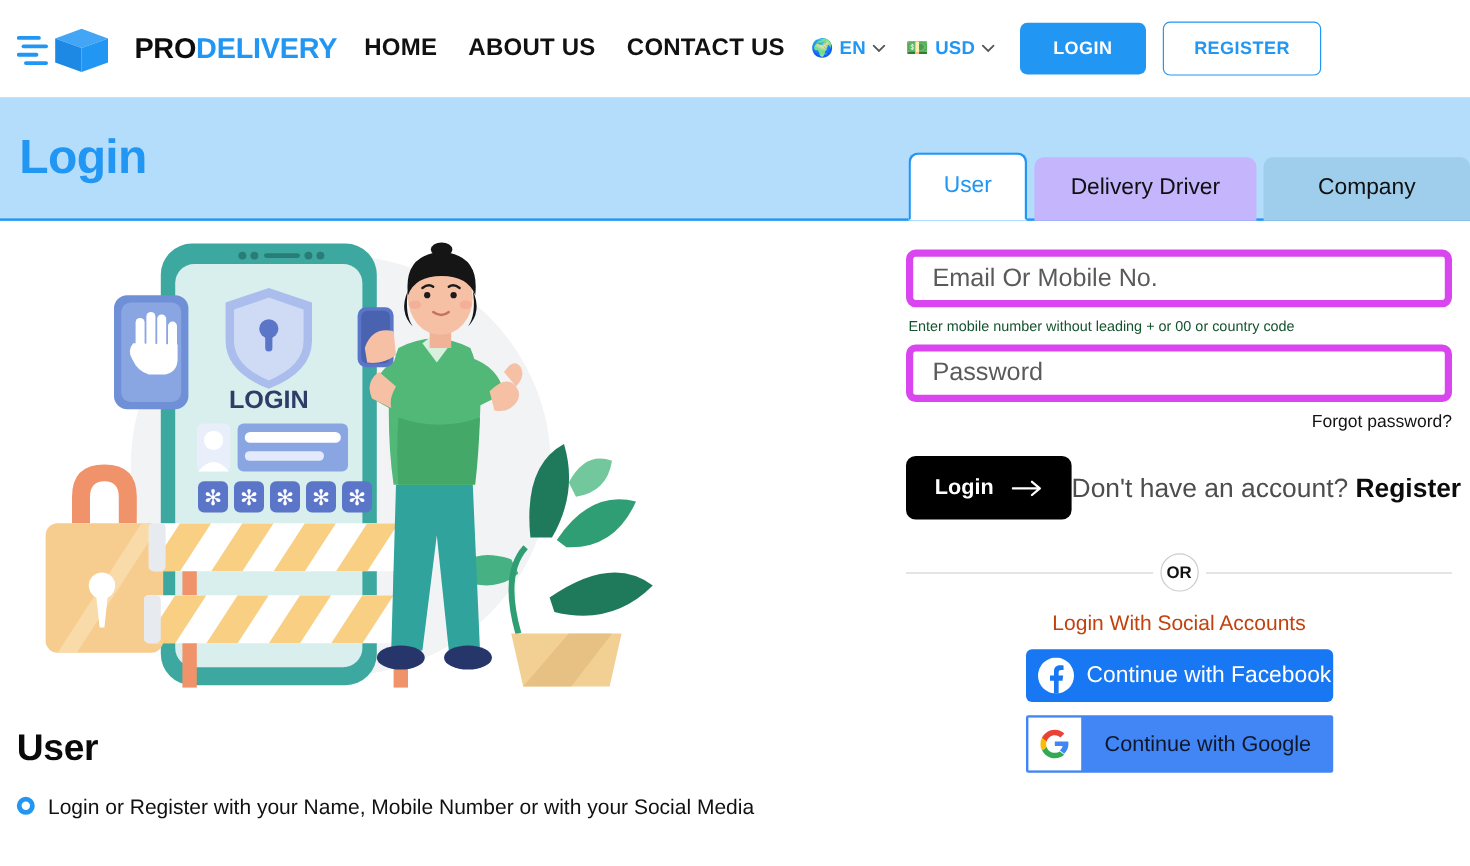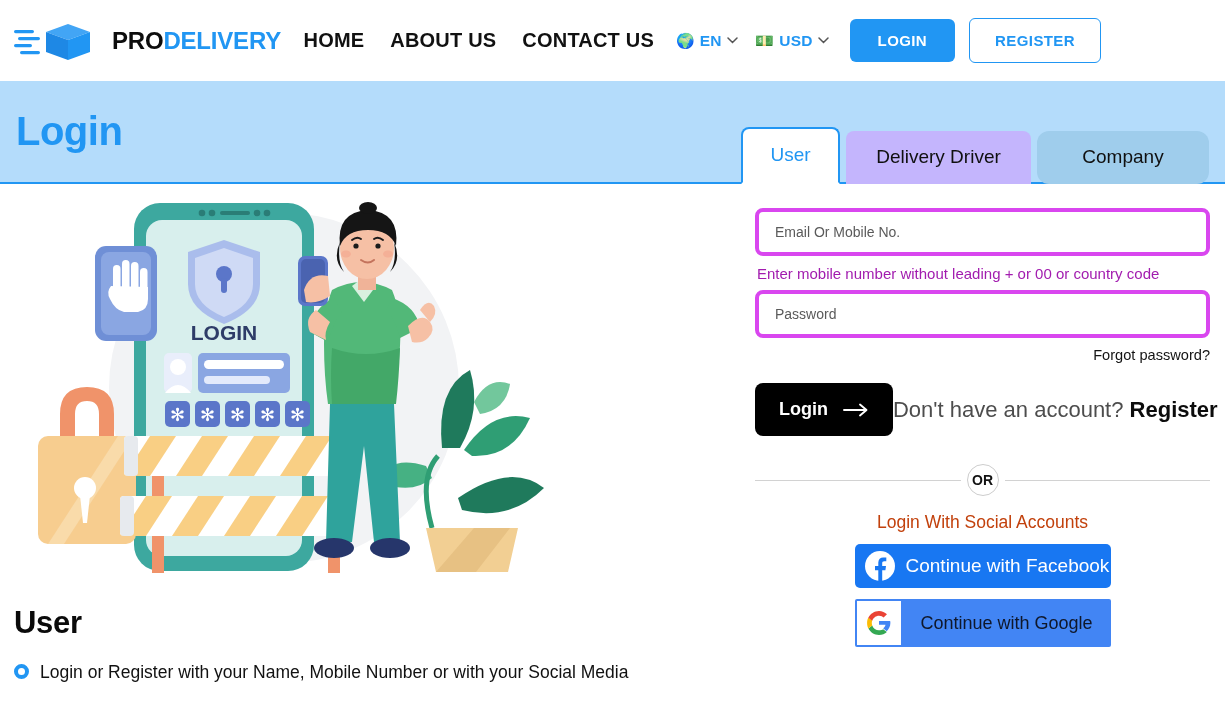--- a/index.html
+++ b/index.html
@@ -78,21 +78,21 @@
     font-size: 19px; border-radius: 8px 8px 0 0;
     padding: 15px 0 16px 0;
     text-align: center; cursor: pointer; white-space: nowrap;
   }
   .tab-user {
     width: 99px; background: #ffffff; color: #2196f3;
     border: 2px solid #2196f3; border-bottom: 2px solid #ffffff;
     position: relative; z-index: 3;
   }
   .tab-driver { width: 185px; background: #c4b5fd; color: #101010; }
-  .tab-company { width: 172px; background: #9fcdec; color: #101010; margin-right: 16px; border-radius: 12px; }
+  .tab-company { width: 172px; background: #9fcdec; color: #101010; margin-right: 0; }
 
   
   .content { display: flex; width: 1225px; }
   .left-col { width: 755px; position: relative; }
   .illus-wrap { width: 545px; height: 385px; margin: 14px 0 0 12px; position: relative; }
 
   .user-head {
     font-size: 31px; font-weight: bold; color: #0a0a0a;
     margin: 22px 0 0 14px; letter-spacing: -.3px;
   }
@@ -104,29 +104,29 @@
     width: 15px; height: 15px; border-radius: 50%;
     border: 4px solid #2196f3; background: #fff;
     flex: none; margin-top: 3px;
   }
   .bullet-text { font-size: 17.5px; color: #111; line-height: 1.3; }
 
   
   .right-col { width: 470px; padding: 24px 15px 0 0; }
   .field {
     width: 455px; height: 48px;
-    border: 4px solid #d946ef; border-radius: 8px;
+    border: 6px solid #d946ef; border-radius: 8px;
     background: #fff; padding: 0 16px;
-    font-size: 14px; color: #4a4a4a;
+    font-size: 21px; color: #4a4a4a;
     font-family: "Liberation Sans", sans-serif;
     outline: none;
   }
   .field::placeholder { color: #5a5a5a; }
   .helper {
-    font-size: 15px; color: #a21caf;
+    font-size: 12px; color: #14532d;
     margin: 9px 0 0 2px;
   }
   .forgot {
     font-size: 14.6px; color: #131313;
     text-align: right; width: 455px; margin-top: 9px;
     cursor: pointer;
   }
   .action-row {
     display: flex; align-items: center; width: 455px;
     margin-top: 20px;

